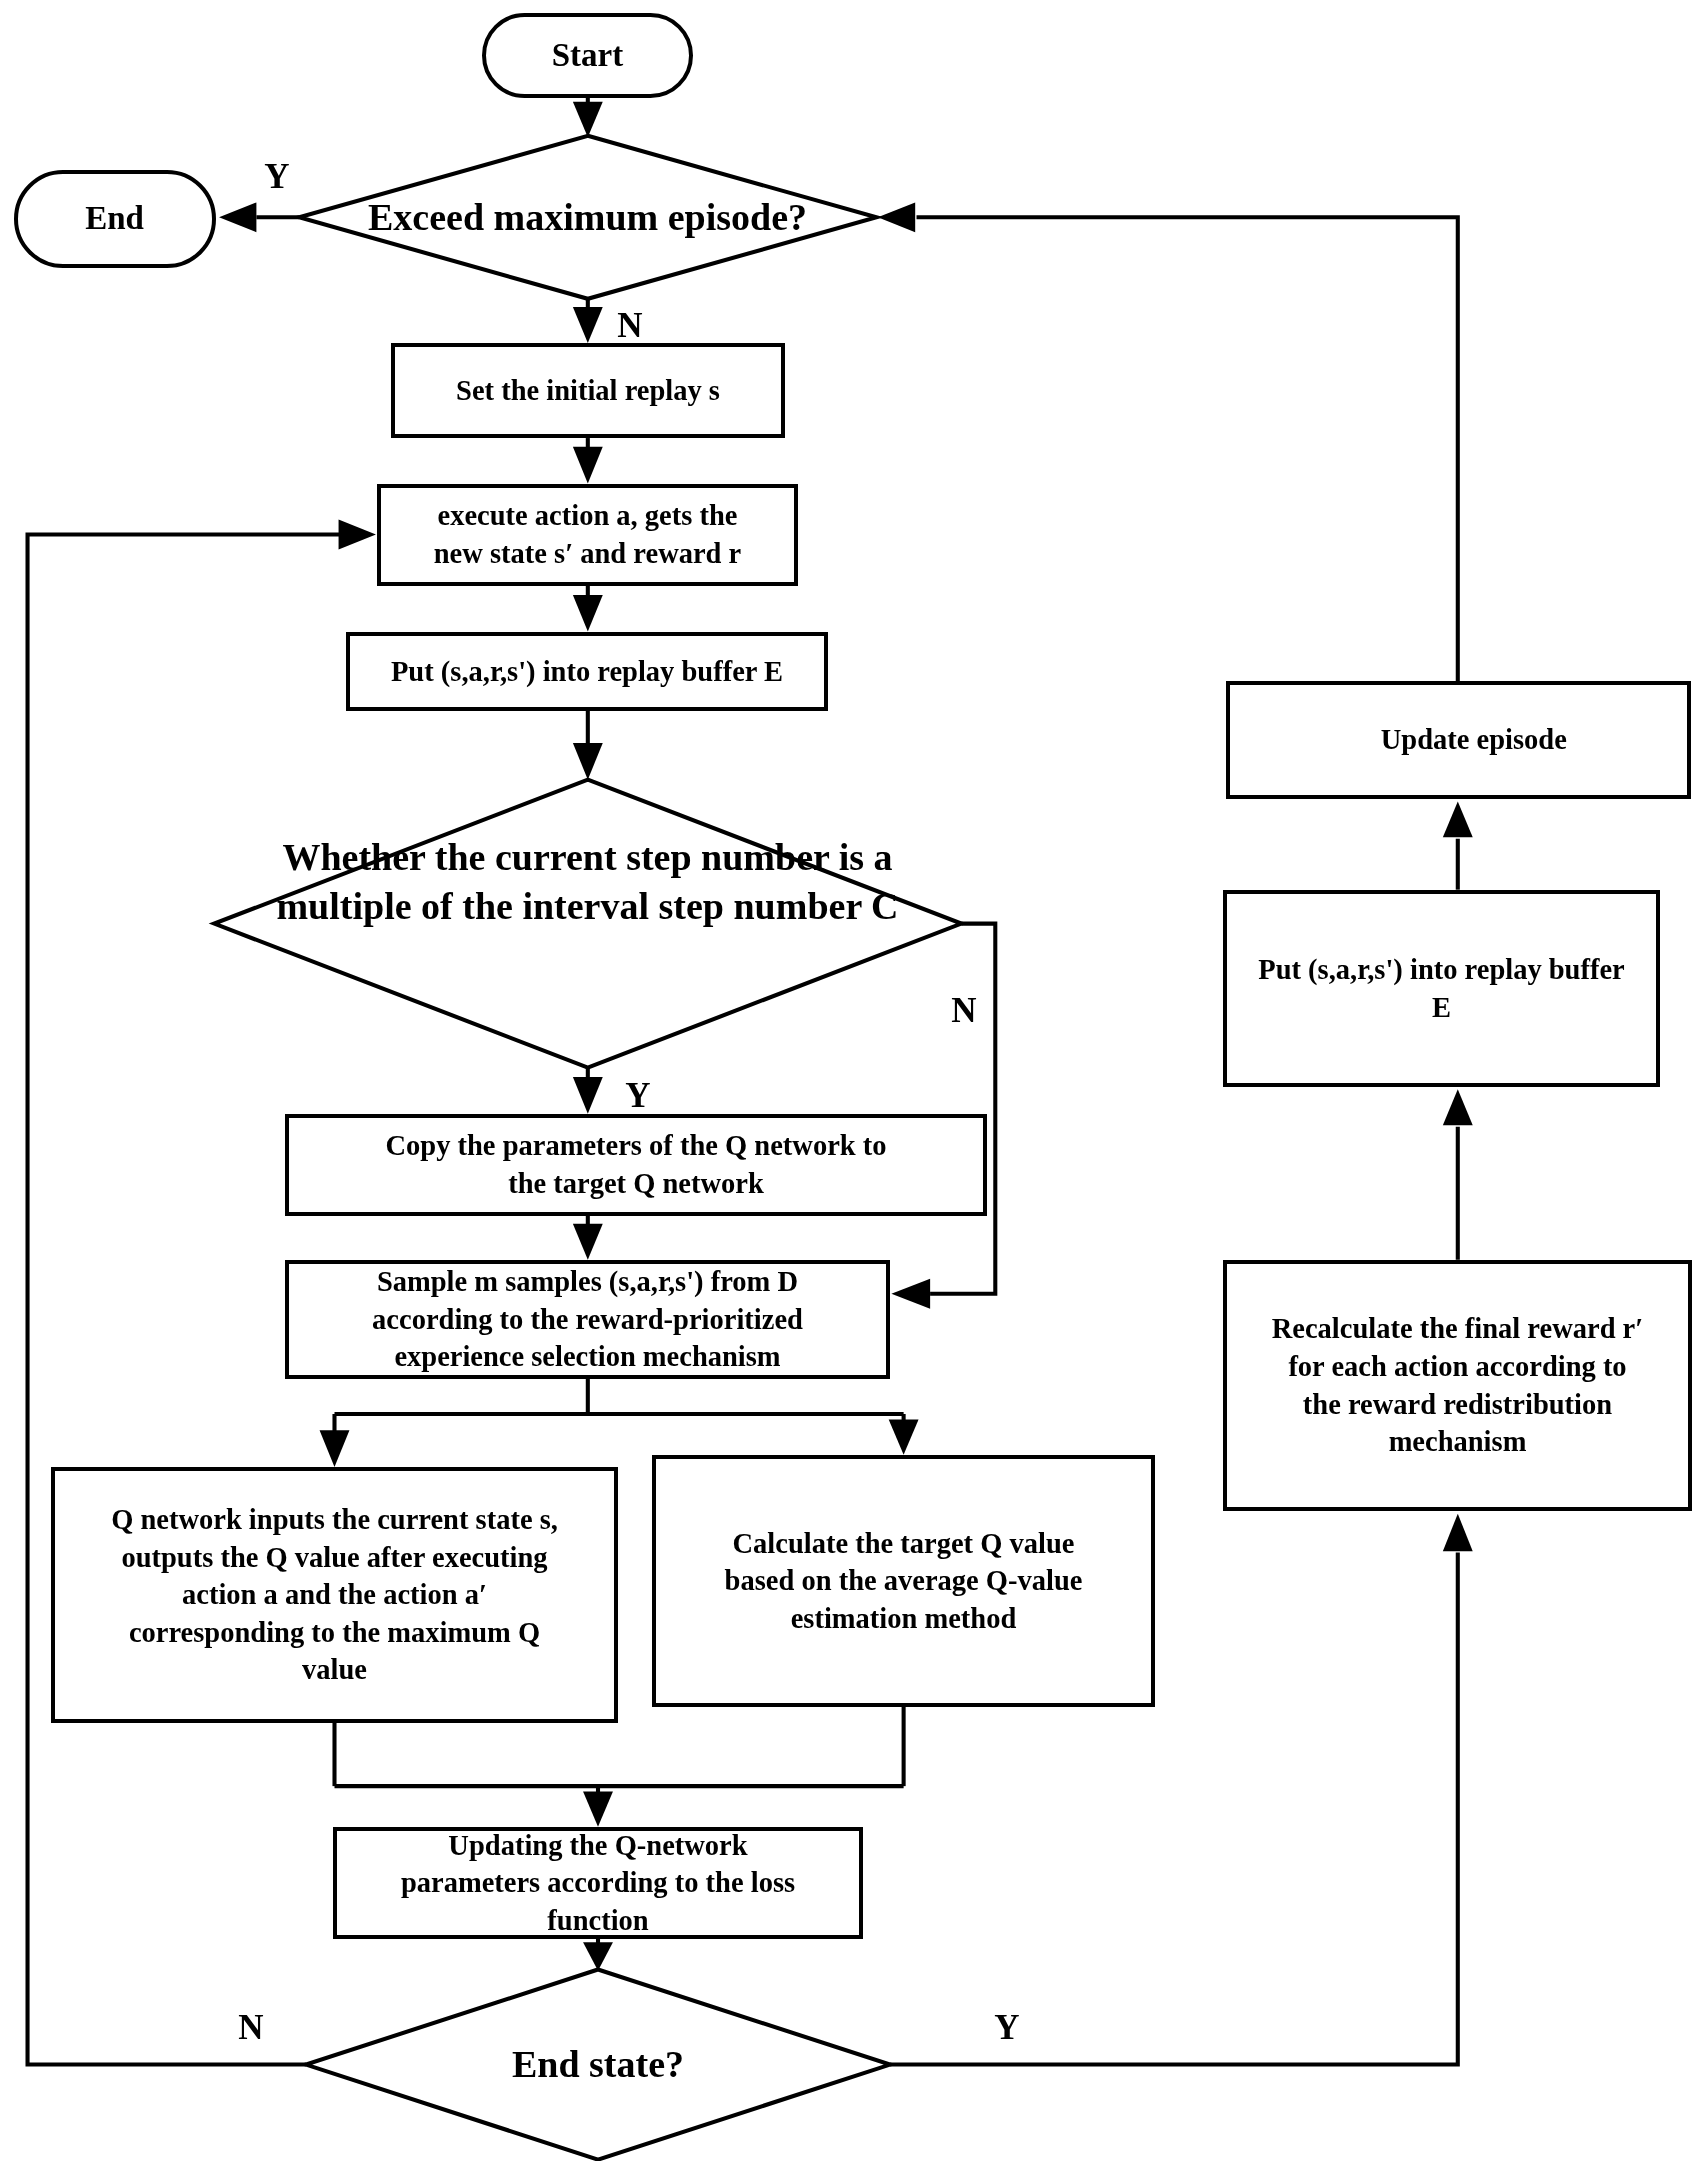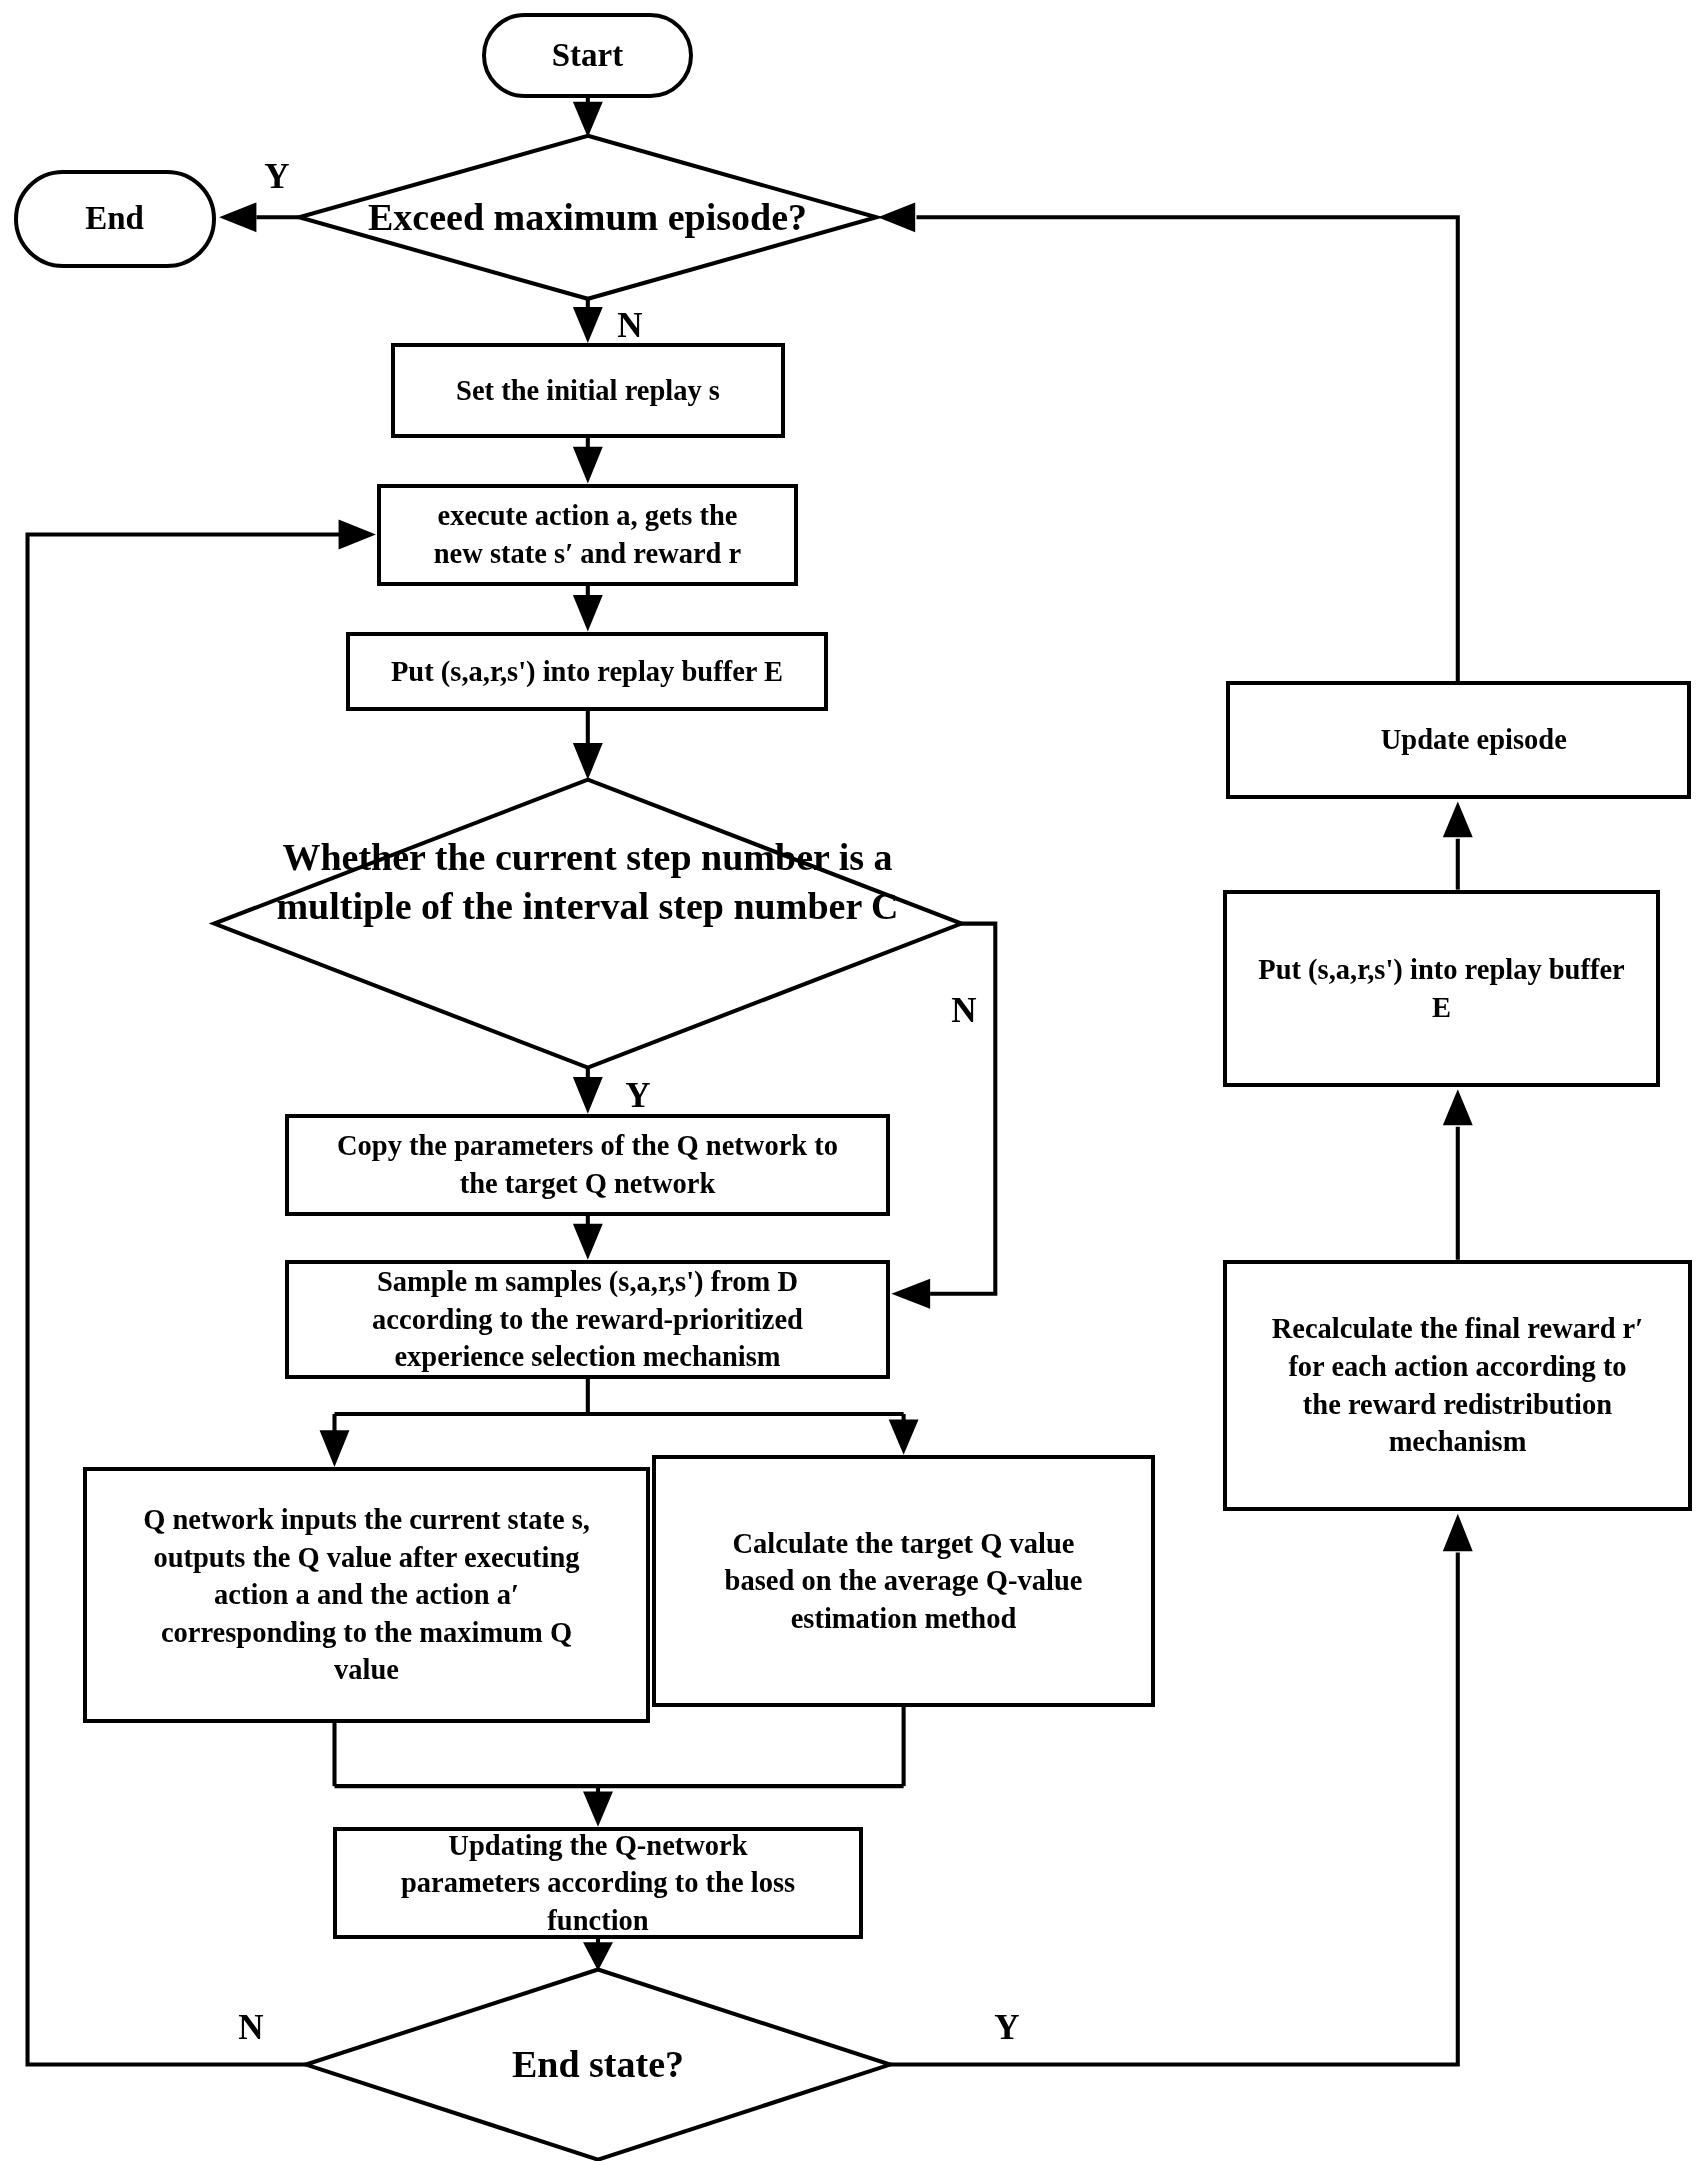--- a/index.html
+++ b/index.html
@@ -83,28 +83,28 @@
 
   <div class="node stadium" style="left:13.6px;top:170px;width:202px;height:98px;">End</div>
 
   <div class="node" style="left:391px;top:343px;width:394px;height:95px;">Set the initial replay s</div>
 
   <div class="node" style="left:377px;top:484px;width:421px;height:102px;">execute action a, gets the
 new state s′ and reward r</div>
 
   <div class="node" style="left:346px;top:632px;width:482px;height:79px;">Put (s,a,r,s') into replay buffer E</div>
 
-  <div class="node" style="left:285px;top:1114px;width:605px;height:102px;">Copy the parameters of the Q network to
+  <div class="node" style="left:285px;top:1114px;width:702px;height:102px;">Copy the parameters of the Q network to
 the target Q network</div>
 
   <div class="node" style="left:285px;top:1260px;width:605px;height:119px;text-align:center;">Sample m samples (s,a,r,s') from D
 according to the reward-prioritized
 experience selection mechanism</div>
 
-  <div class="node" style="left:51px;top:1467px;width:567px;height:256px;margin-left:32px;">Q network inputs the current state s,
+  <div class="node" style="left:51px;top:1467px;width:567px;height:256px;">Q network inputs the current state s,
 outputs the Q value after executing
 action a and the action a′
 corresponding to the maximum Q
 value</div>
 
   <div class="node" style="left:652px;top:1455px;width:503px;height:252px;text-align:center;">Calculate the target Q value
 based on the average Q-value
 estimation method</div>
 
   <div class="node" style="left:333px;top:1827px;width:530px;height:112px;">Updating the Q-network

